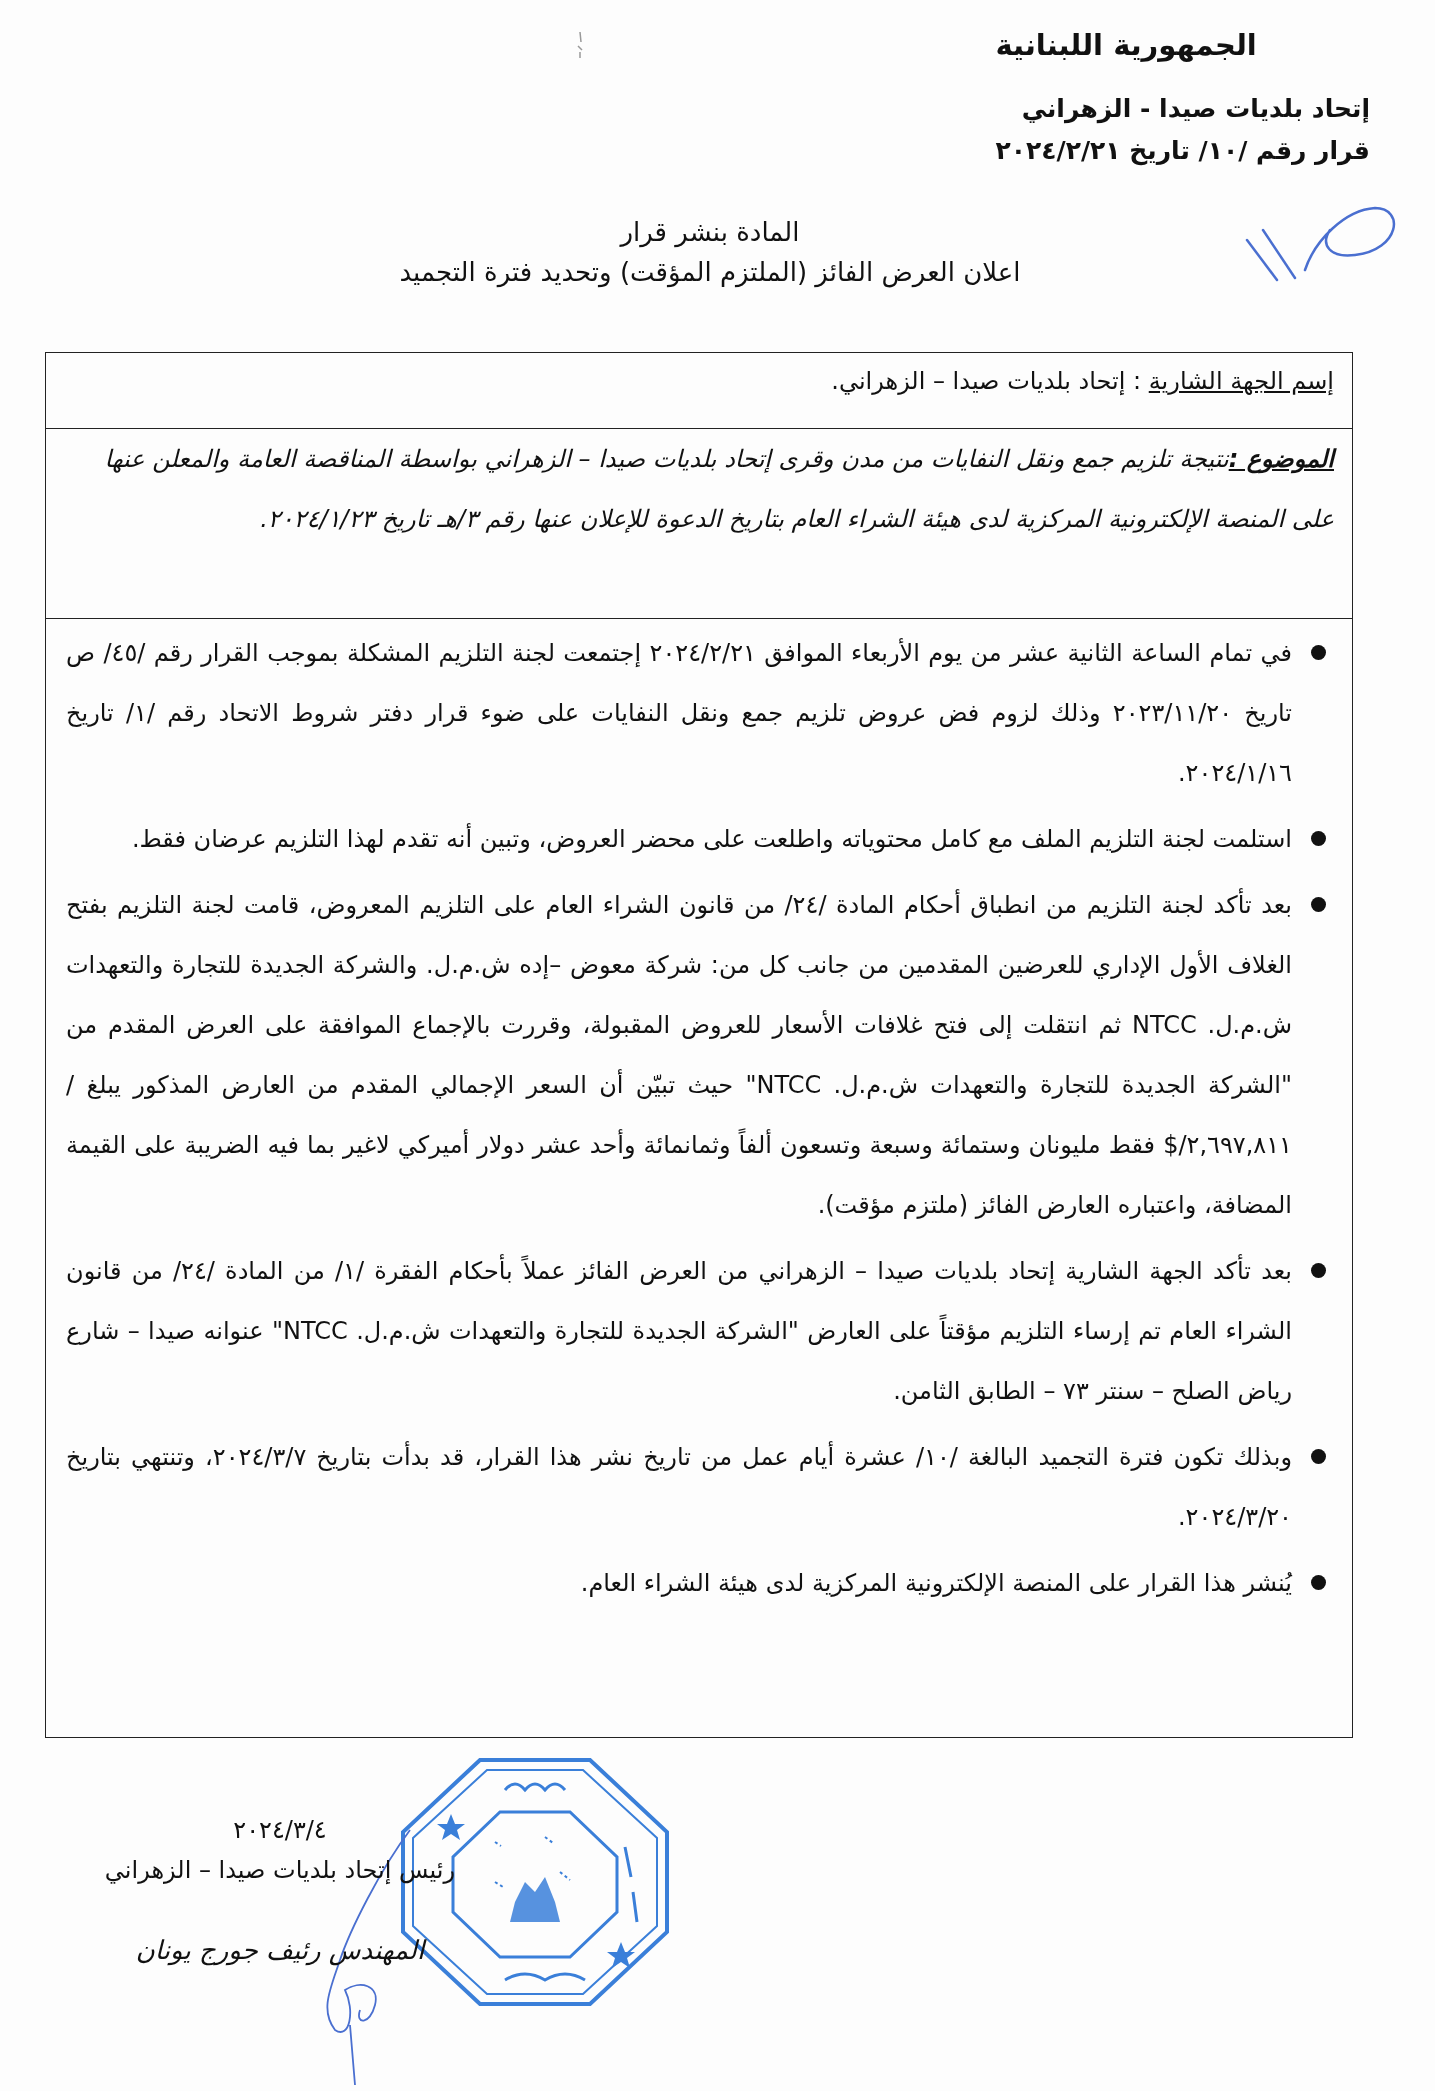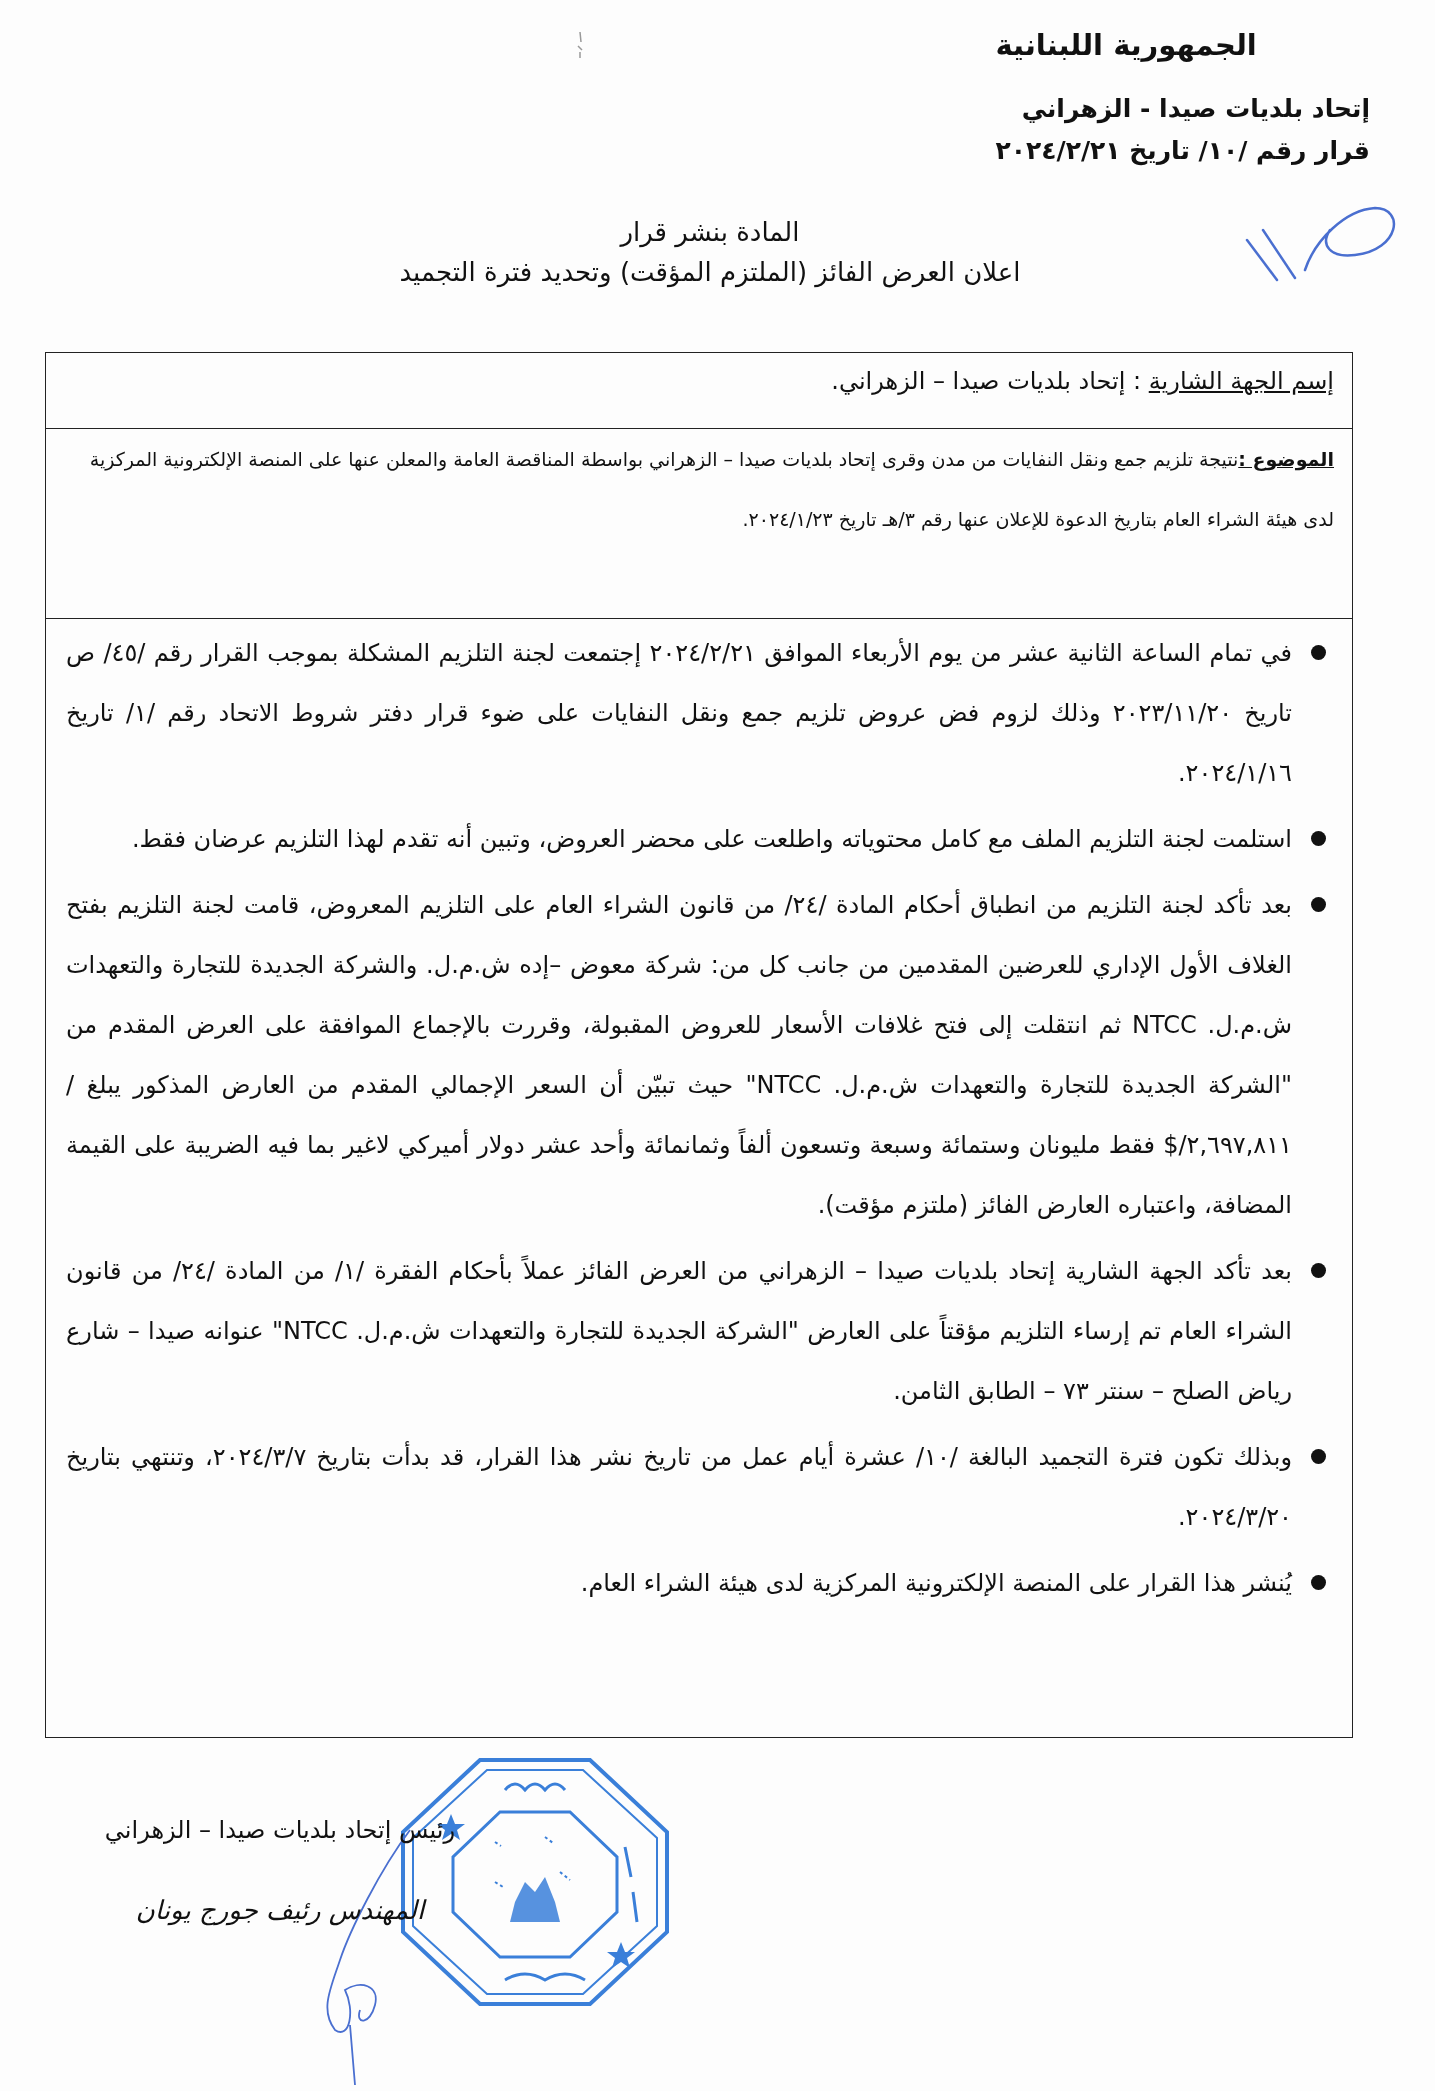--- a/index.html
+++ b/index.html
@@ -28,21 +28,21 @@
   .handmark {
     position: absolute; left: 1235px; top: 200px; width: 170px; height: 90px;
   }
   .box {
     position: absolute; left: 45px; top: 352px; width: 1308px; height: 1386px;
     border: 1.5px solid #222;
     box-sizing: border-box;
   }
   .row { border-bottom: 1.5px solid #222; box-sizing: border-box; padding: 0 18px; }
   .row1 { height: 76px; font-size: 24px; line-height: 44px; padding-top: 6px; }
-  .row2 { height: 190px; font-size: 19px; line-height: 60px; padding-top: 0; }
+  .row2 { height: 190px; font-size: 24px; line-height: 60px; padding-top: 0; font-style: italic; }
   .u { text-decoration: underline; }
   .b { font-weight: bold; }
   .bullets { padding: 4px 18px 0 20px; font-size: 24px; line-height: 60px; }
   .bullet { position: relative; padding-right: 42px; margin-bottom: 6px; text-align: justify; }
   .bullet .dot {
     position: absolute; right: 8px; top: 22px; width: 15px; height: 15px;
     border-radius: 50%; background: #111;
   }
   .footer {
     position: absolute; left: 60px; top: 1810px; width: 440px; text-align: center;
@@ -107,15 +107,16 @@
   <polygon points="226,190 230,200 240,200 232,206 235,216 226,210 217,216 220,206 212,200 222,200" fill="#3a7fd9"></polygon>
   <path d="M120 150 l10 -20 l10 10 l10 -15 l10 25 l5 20 l-50 0 z" fill="#3a7fd9" opacity="0.85"></path>
   <path d="M100 90 l6 4 M150 85 l8 6 M165 120 l10 8 M100 130 l8 5" stroke="#3a7fd9" stroke-width="2" stroke-dasharray="3 3"></path>
 </svg>
 
 <svg class="sig" viewBox="0 0 120 280">
   <path d="M110 20 C 80 60, 50 120, 40 150 C 30 180, 20 200, 35 220 C 50 230, 55 200, 45 180 C 60 170, 80 175, 75 195 C 70 215, 55 215, 60 200 M50 215 L55 275" stroke="#4a6fd0" stroke-width="1.8" fill="none"></path>
 </svg>
 
 <div class="footer">
+  <div class="date">٢٠٢٤/٣/٤</div>
   <div class="role">رئيس إتحاد بلديات صيدا – الزهراني</div>
   <div class="name">المهندس رئيف جورج يونان</div>
 </div>
 
 </body></html>

